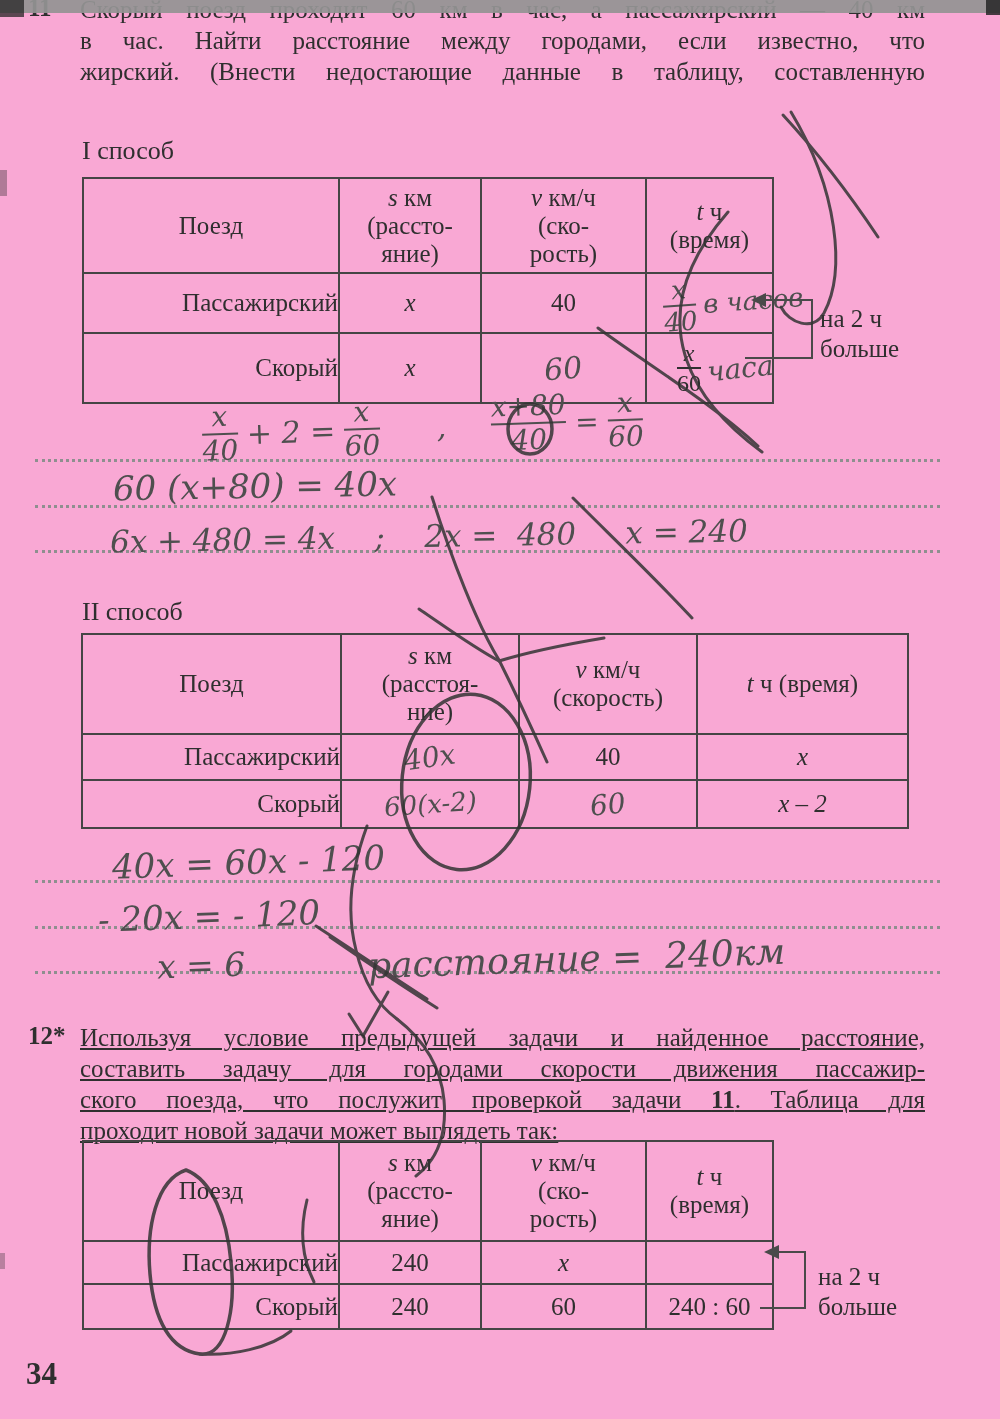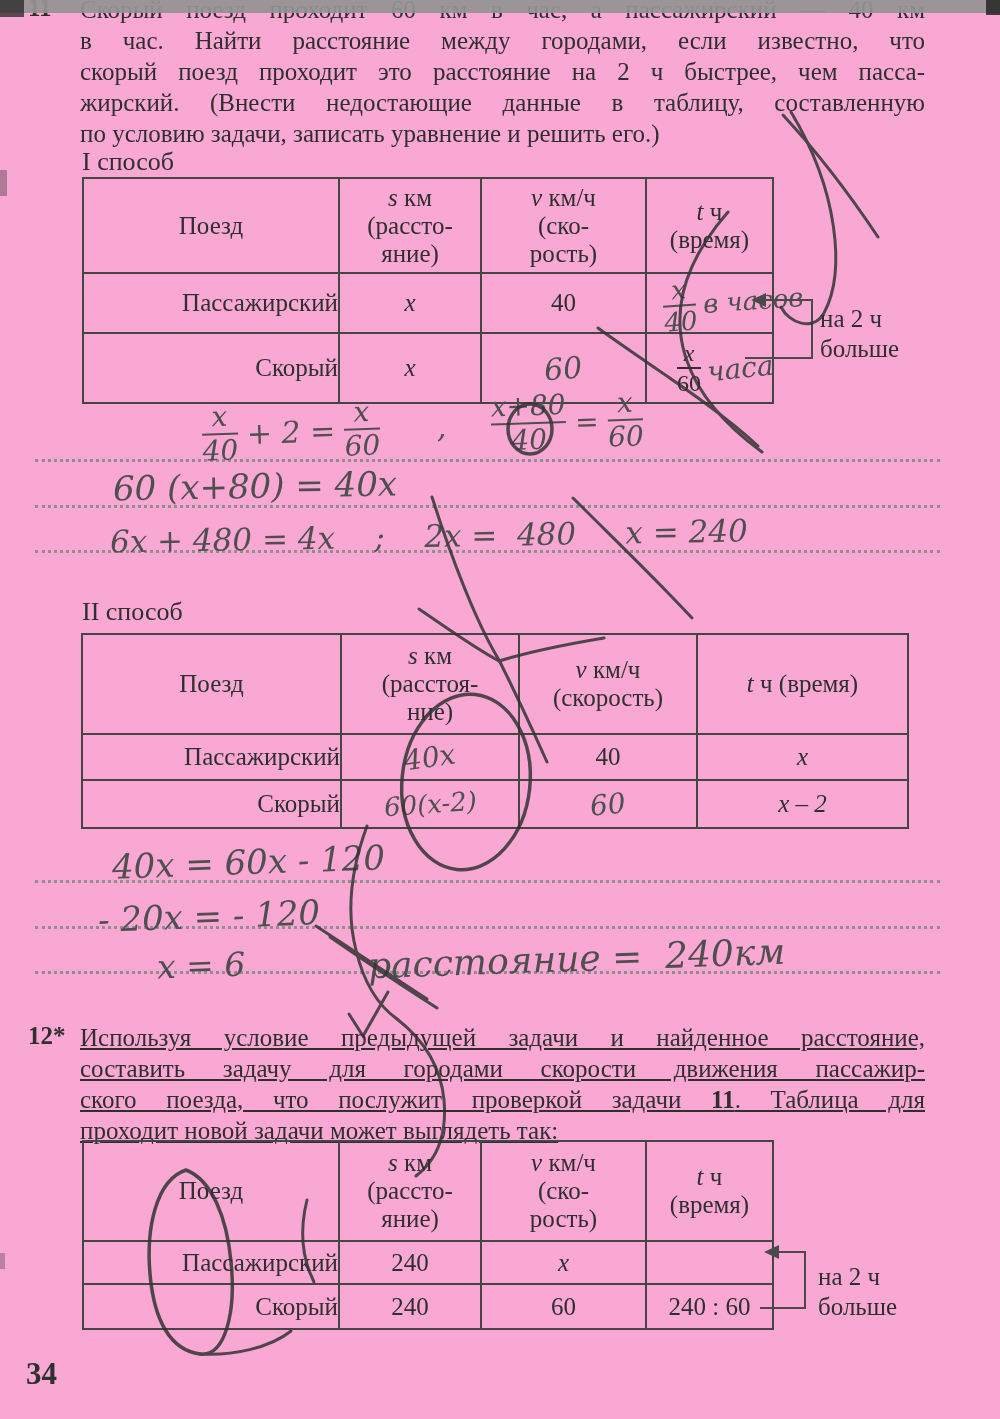--- a/index.html
+++ b/index.html
@@ -35,26 +35,24 @@
 </style>
 </head>
 <body>
 
 <div class="page">
 
   <div class="abs probnum" style="left:28px;top:-6px;">11</div>
   <div class="abs" style="left:80px;top:-6px;">
     <div class="pline just">Скорый поезд проходит 60 км в час, а пассажирский — 40 км</div>
     <div class="pline just">в час. Найти расстояние между городами, если известно, что</div>
-    <div class="pline just">скорый поезд проходит это расстояние на 2 ч быстрее, чем пасса-</div>
     <div class="pline just">жирский. (Внести недостающие данные в таблицу, составленную</div>
-    <div class="pline">по условию задачи, записать уравнение и решить его.)</div>
-  </div>
-
-  <div class="abs mlabel" style="left:82px;top:147px;">I способ</div>
+  </div>
+
+  <div class="abs mlabel" style="left:82px;top:136px;">I способ</div>
 
   <table class="book abs" style="left:82px;top:177px;width:690px;">
     <colgroup>
         <col style="width:256px">
         <col style="width:142px">
         <col style="width:165px">
         <col style="width:127px">
       </colgroup>
     <tbody>
         <tr style="height:95px;">

